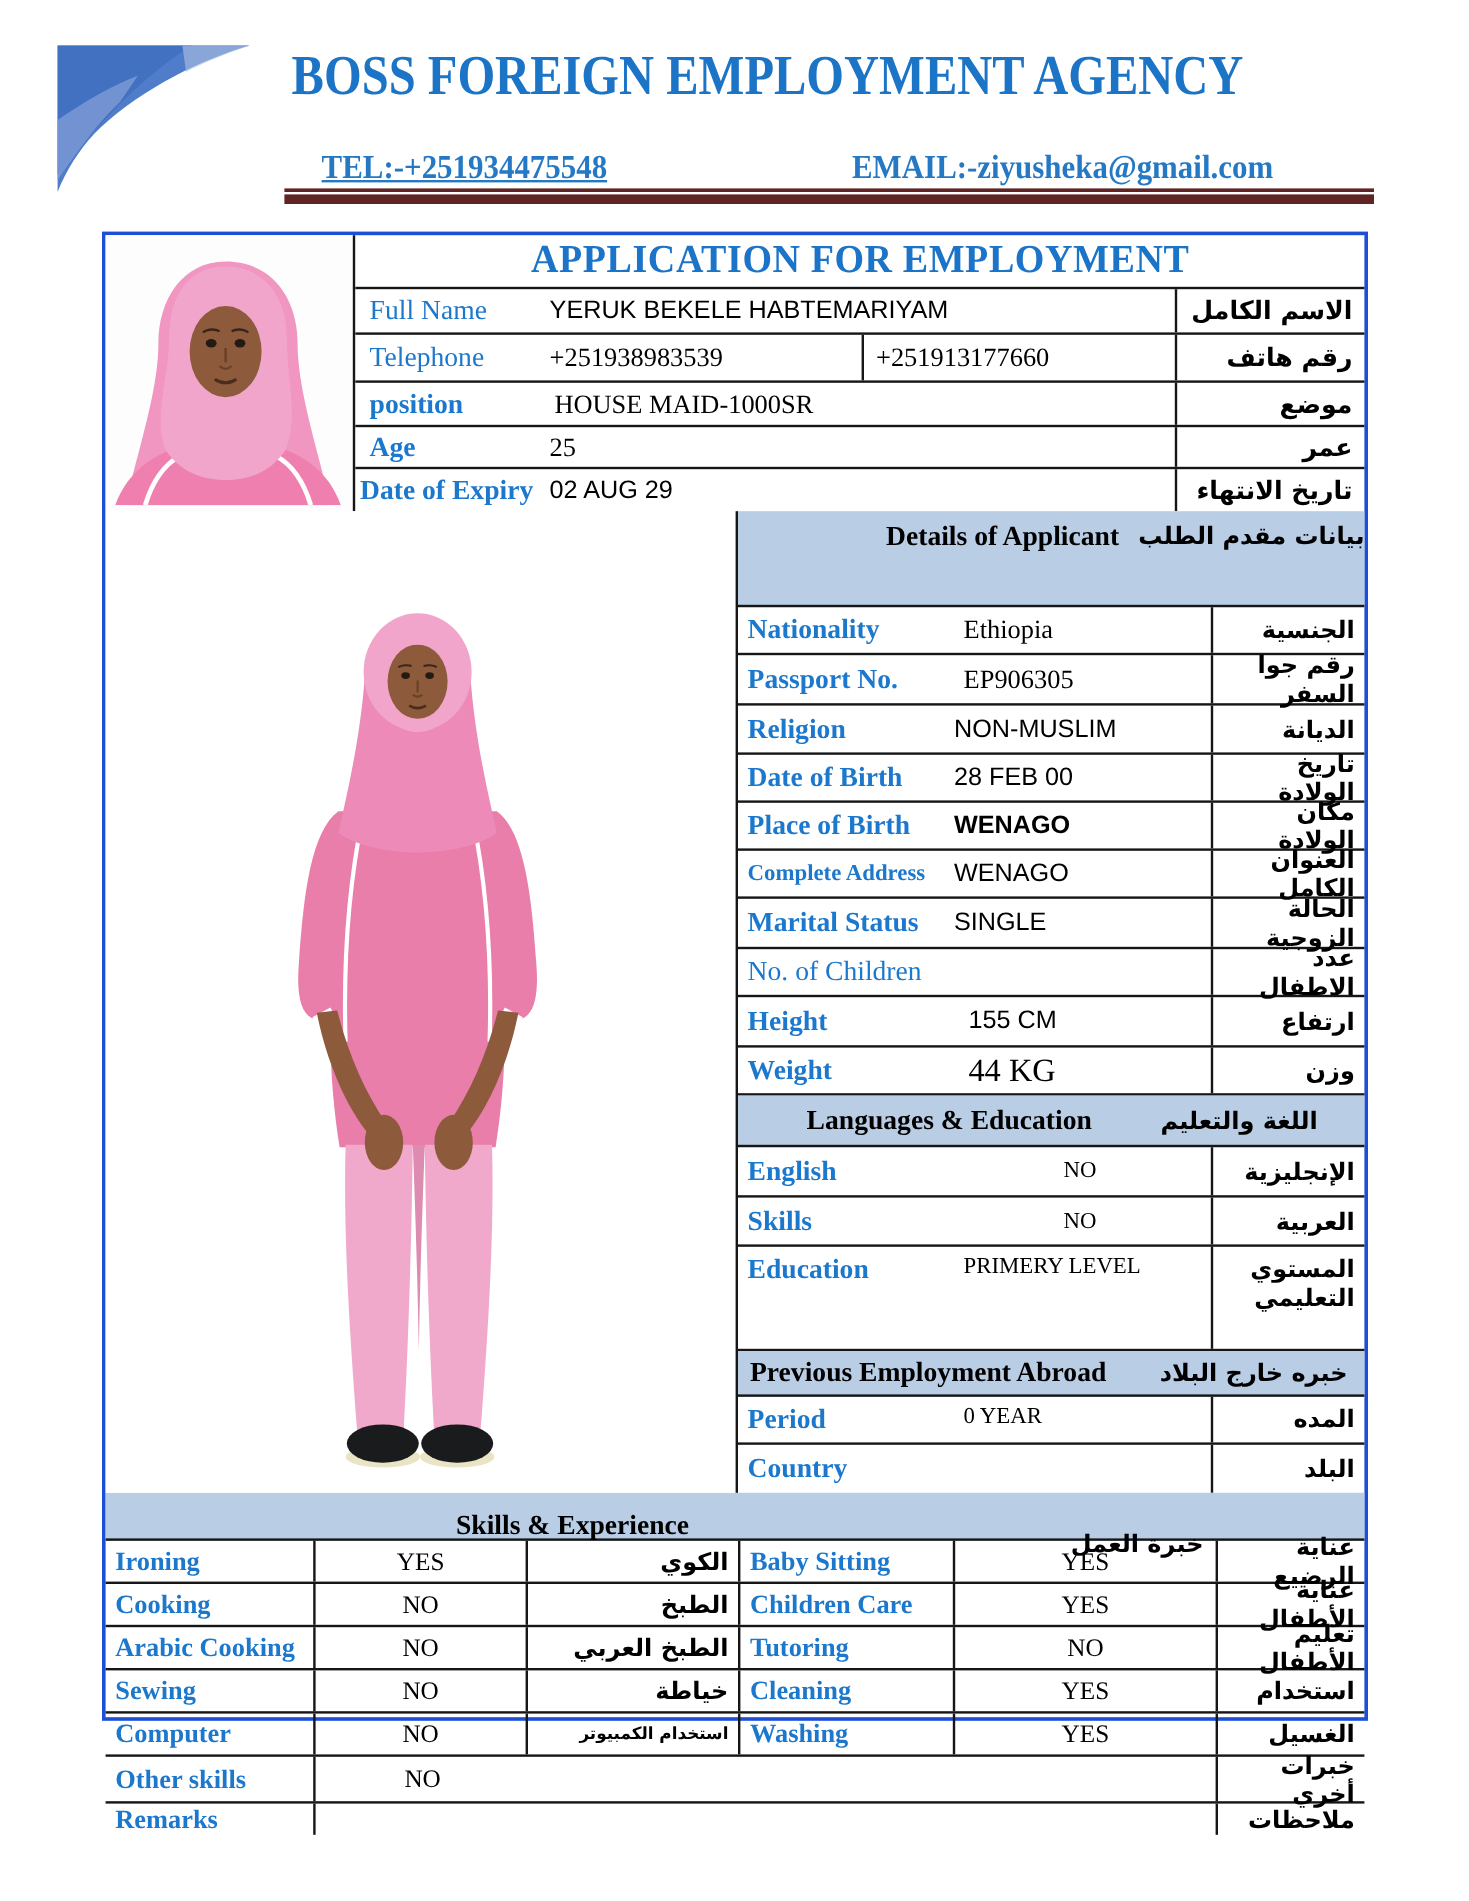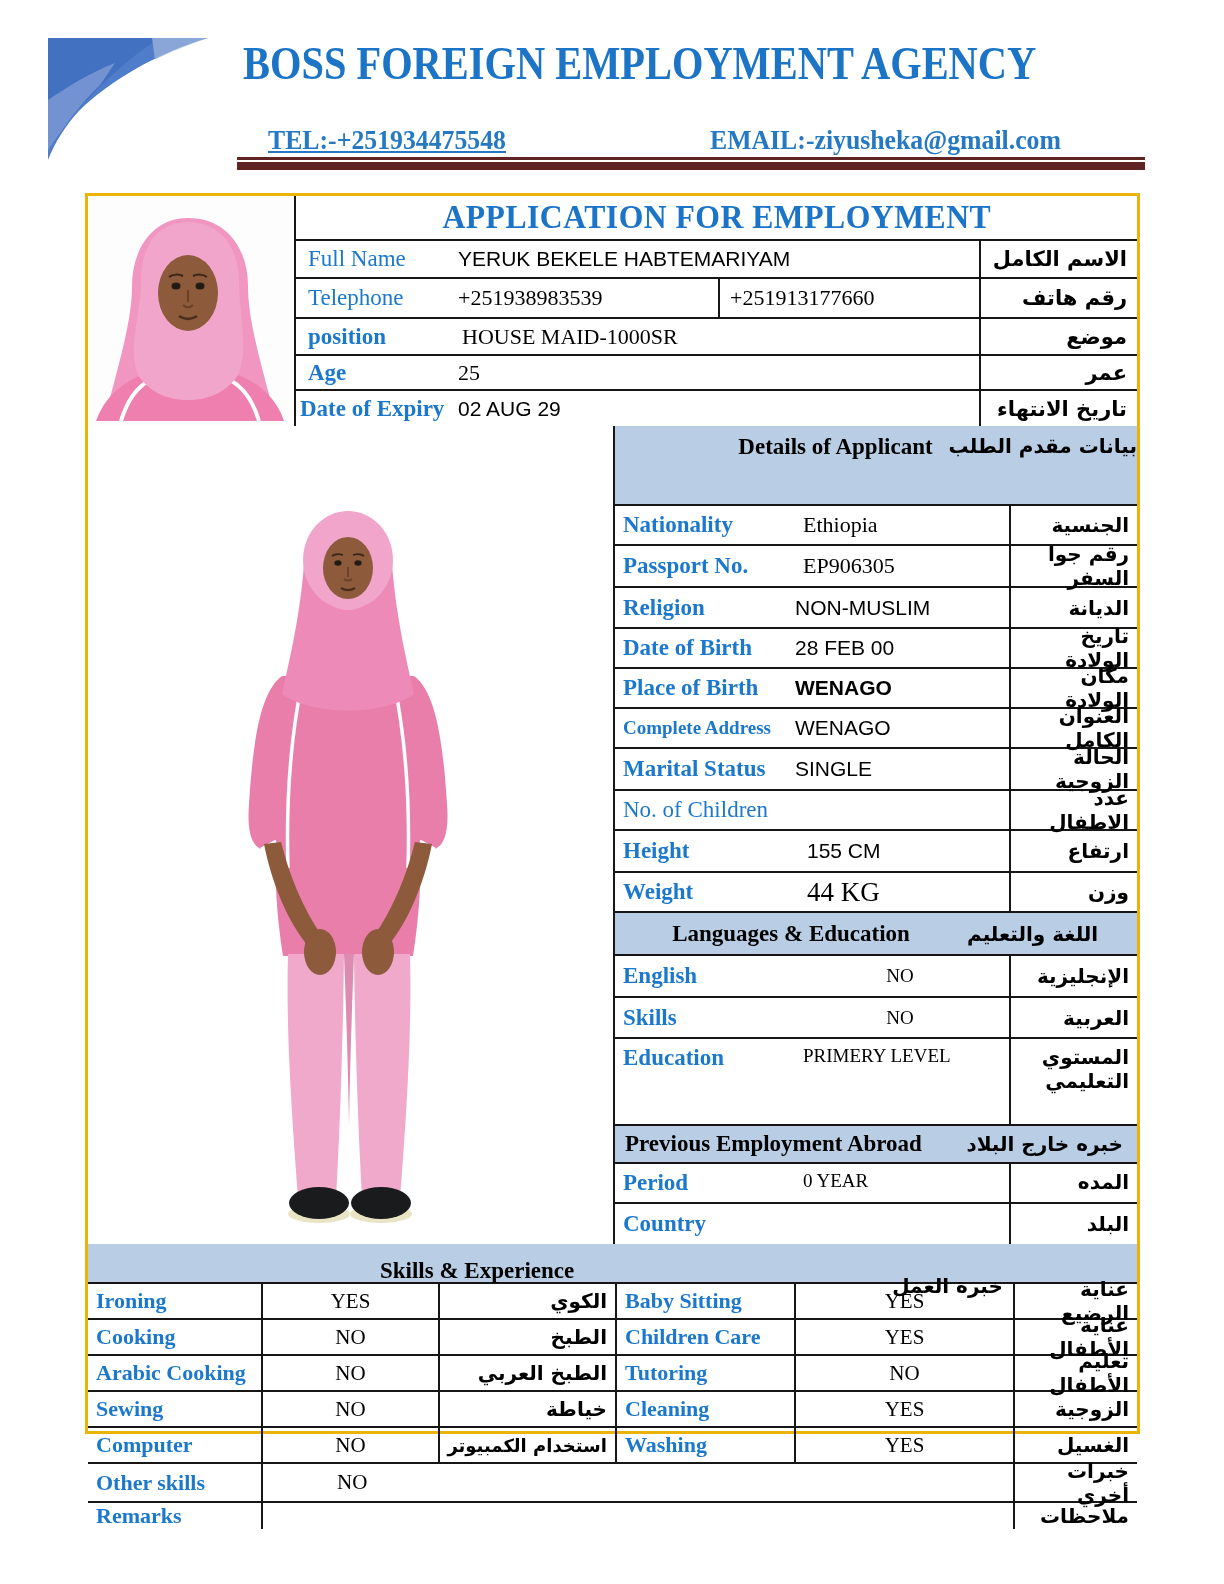--- a/index.html
+++ b/index.html
@@ -15,21 +15,21 @@
   .tel { position: absolute; left: 268px; top: 124px; font-size: 28px; font-weight: bold; color: #2579c4;
     text-decoration: underline; transform: scaleX(0.92); transform-origin: left center; white-space: nowrap; }
   .email { position: absolute; left: 710px; top: 124px; font-size: 28px; font-weight: bold; color: #2579c4;
     transform: scaleX(0.92); transform-origin: left center; white-space: nowrap; }
   .rule { position: absolute; left: 237px; top: 157px; width: 908px; }
   .rule .line1 { height: 3px; background: #602424; }
   .rule .line2 { height: 8px; background: #602424; margin-top: 2px; }
 
   
   .form { position: absolute; left: 85px; top: 193px; width: 1055px; height: 1241px;
-    border: 3px solid #eab308; display: flex; flex-direction: column; background: #fff; }
+    border: 3px solid #1d4ed8; display: flex; flex-direction: column; background: #fff; }
 
   
   .band-a { display: flex; height: 230px; flex: none; }
   .id-photo-cell { width: 208px; flex: none; border-right: 2px solid #161616; position: relative; overflow: hidden; background: #fdfdfd; }
   .band-a-right { flex: 1; display: flex; flex-direction: column; min-width: 0; }
   .app-title-row { height: 45px; flex: none; border-bottom: 2px solid #161616; display: flex; align-items: center; justify-content: center; }
   .app-title { font-size: 33px; font-weight: bold; color: #1b74c8; letter-spacing: 0.5px; transform: scaleX(0.96); }
   .fr { display: flex; border-bottom: 2px solid #161616; flex: none; min-width: 0; }
   .fr.last { border-bottom: none; flex: 1; }
   .fl { width: 152px; flex: none; padding-left: 12px; font-size: 23px; color: #1c78cc; display: flex; align-items: center; }
@@ -325,26 +325,26 @@
         <div class="sc s4">Tutoring</div>
         <div class="sc s5">NO</div>
         <div class="sc s6">تعليم الأطفال</div>
       </div>
       <div class="sr">
         <div class="sc s1">Sewing</div>
         <div class="sc s2">NO</div>
         <div class="sc s3">خياطة</div>
         <div class="sc s4">Cleaning</div>
         <div class="sc s5">YES</div>
-        <div class="sc s6">الزوجية</div>
+        <div class="sc s6">استخدام</div>
       </div>
       <div class="sr">
         <div class="sc s1">Computer</div>
         <div class="sc s2">NO</div>
-        <div class="sc s3" style="font-size:18px">استخدام الكمبيوتر</div>
+        <div class="sc s3" style="font-size:14px">استخدام الكمبيوتر</div>
         <div class="sc s4">Washing</div>
         <div class="sc s5">YES</div>
         <div class="sc s6">الغسيل</div>
       </div>
 
       <div class="sr" style="height:39px">
         <div class="sc s1">Other skills</div>
         <div class="sc sv-wide">NO</div>
         <div class="sc s6">خبرات أخري</div>
       </div>

